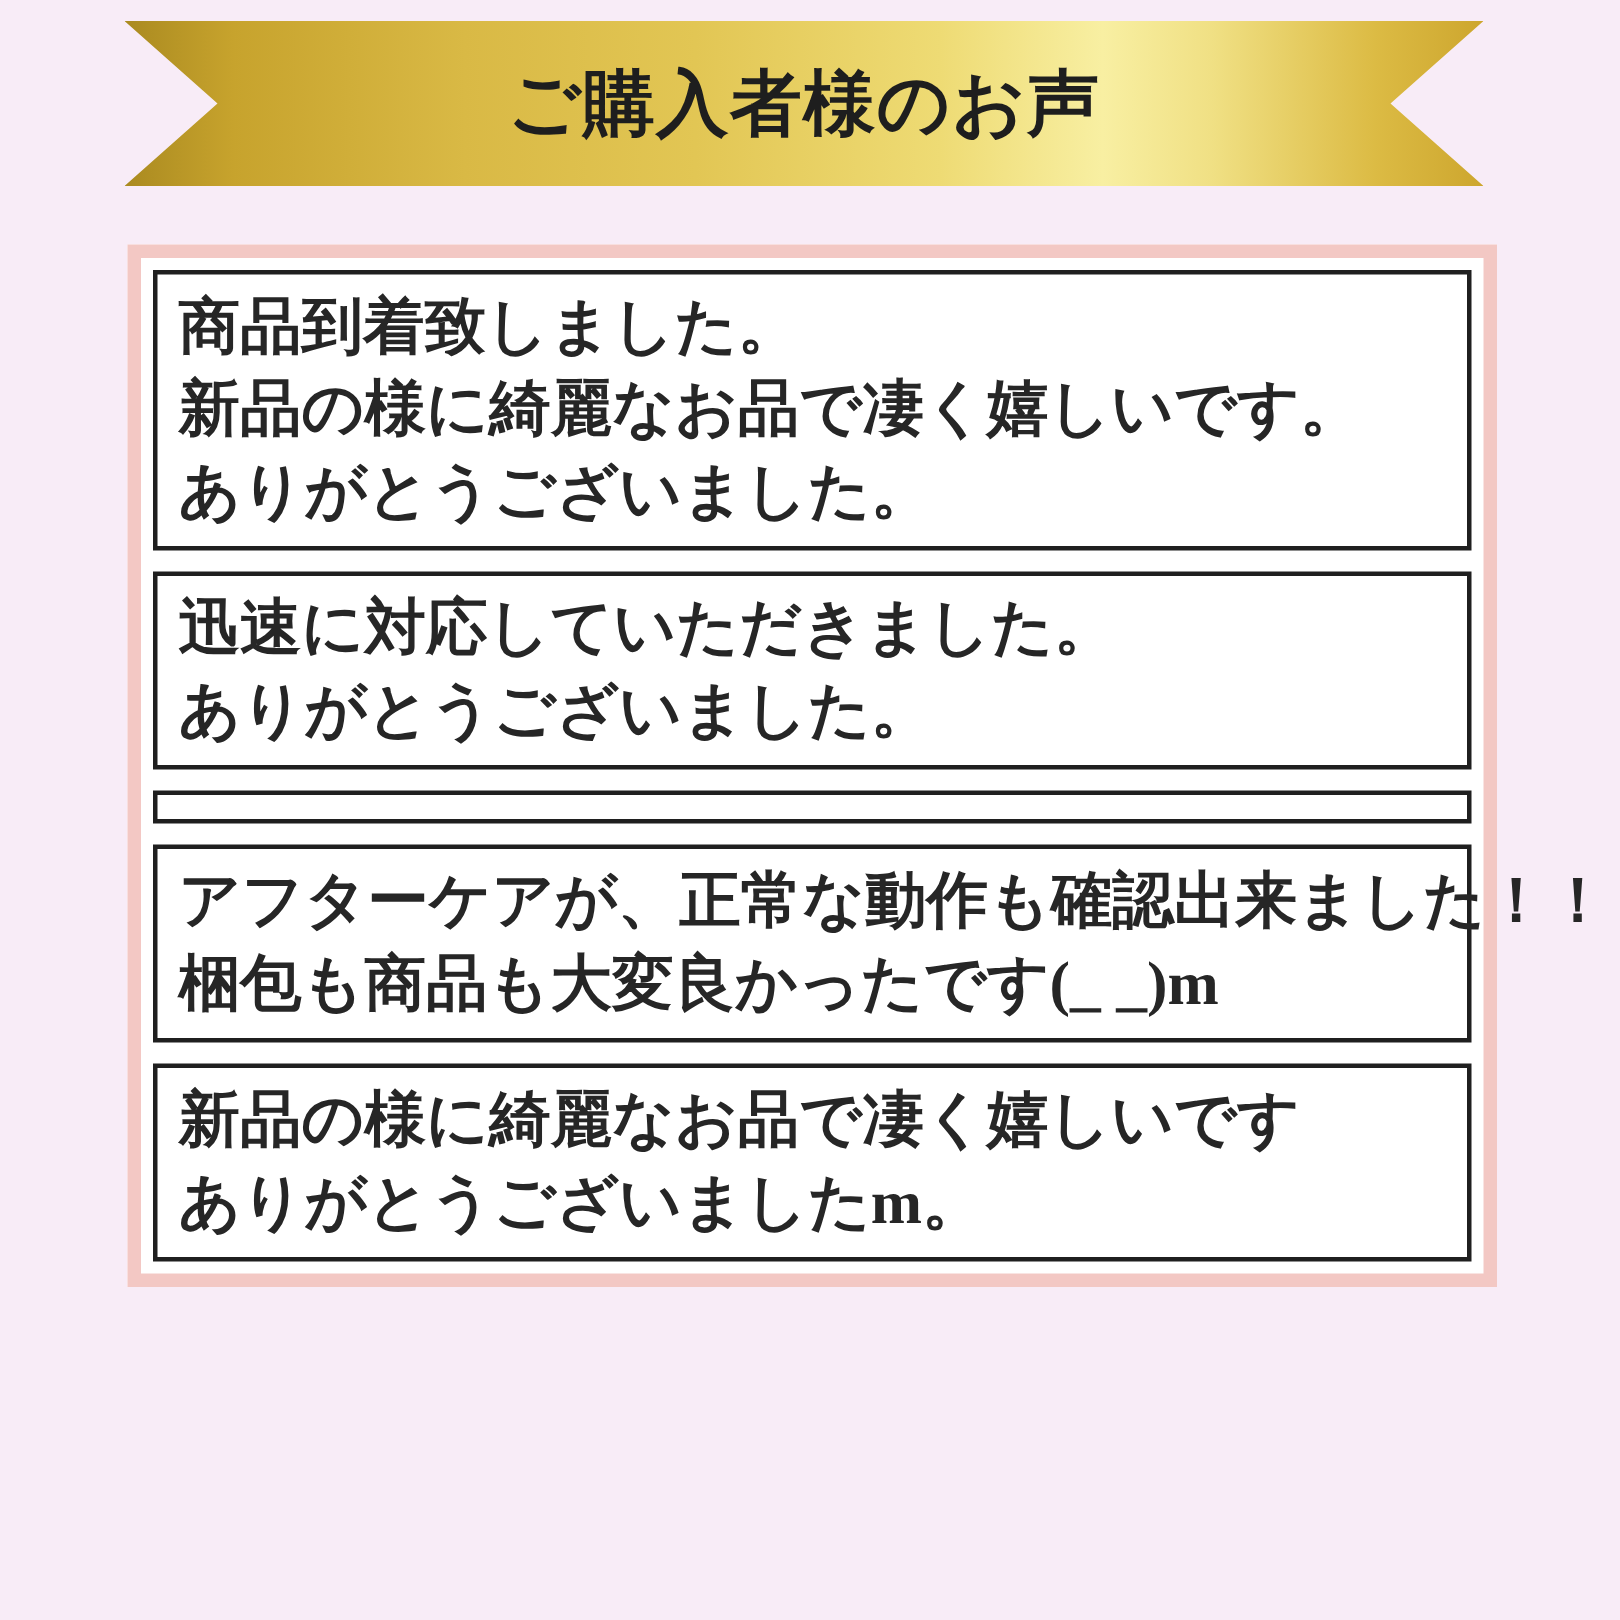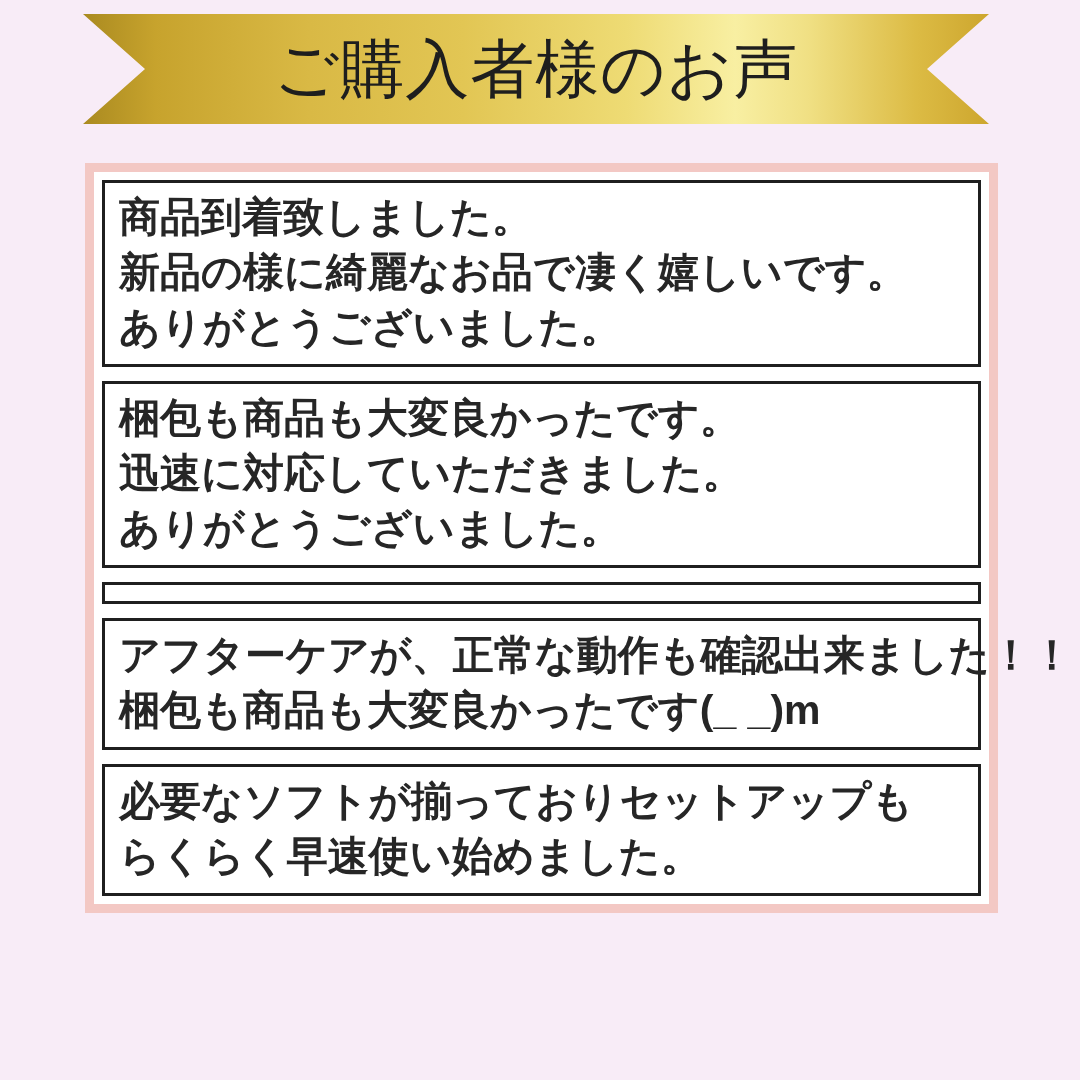--- a/index.html
+++ b/index.html
@@ -31,22 +31,22 @@
       #eedb74 60%,
       #f8efa2 72%,
       #f0e084 80%,
       #dcbb44 92%,
       #cda62e 100%);
     display: flex;
     align-items: center;
     justify-content: center;
   }
   .ribbon-title {
-    font-size: 64px;
-    font-weight: normal;
+    font-size: 48px;
+    font-weight: bold;
     color: #1e1e1e;
     letter-spacing: 1px;
     white-space: nowrap;
   }
 
   
   .panel {
     position: absolute;
     left: 85px;
     top: 163px;
@@ -59,20 +59,21 @@
     flex-direction: column;
     gap: 14px;
   }
 
   
   .review-card {
     border: 3px solid #1f1f1f;
     background: #ffffff;
     padding: 7px 14px 9px 14px;
     box-sizing: border-box;
+    font-family: Liberation Serif, serif;
   }
   .review-line {
     font-size: 41px;
     line-height: 55px;
     font-weight: bold;
     color: #262626;
     white-space: nowrap;
   }
 </style>
 </head>
@@ -84,31 +85,30 @@
 
 <div class="panel">
 
   <div class="review-card">
     <div class="review-line">商品到着致しました。</div>
     <div class="review-line">新品の様に綺麗なお品で凄く嬉しいです。</div>
     <div class="review-line">ありがとうございました。</div>
   </div>
 
   <div class="review-card">
-    <div class="review-line">梱包も商品も大変良かったです。</div>
     <div class="review-line">迅速に対応していただきました。</div>
     <div class="review-line">ありがとうございました。</div>
   </div>
 
   <div class="review-card">
   </div>
 
   <div class="review-card">
     <div class="review-line">アフターケアが、正常な動作も確認出来ました！！</div>
     <div class="review-line">梱包も商品も大変良かったです(_ _)m</div>
   </div>
 
   <div class="review-card">
-    <div class="review-line">必要なソフトが揃っておりセットアップも</div>
-    <div class="review-line">らくらく早速使い始めました。</div>
+    <div class="review-line">新品の様に綺麗なお品で凄く嬉しいです</div>
+    <div class="review-line">ありがとうございましたm。</div>
   </div>
 
 </div>
 
 </body></html>

